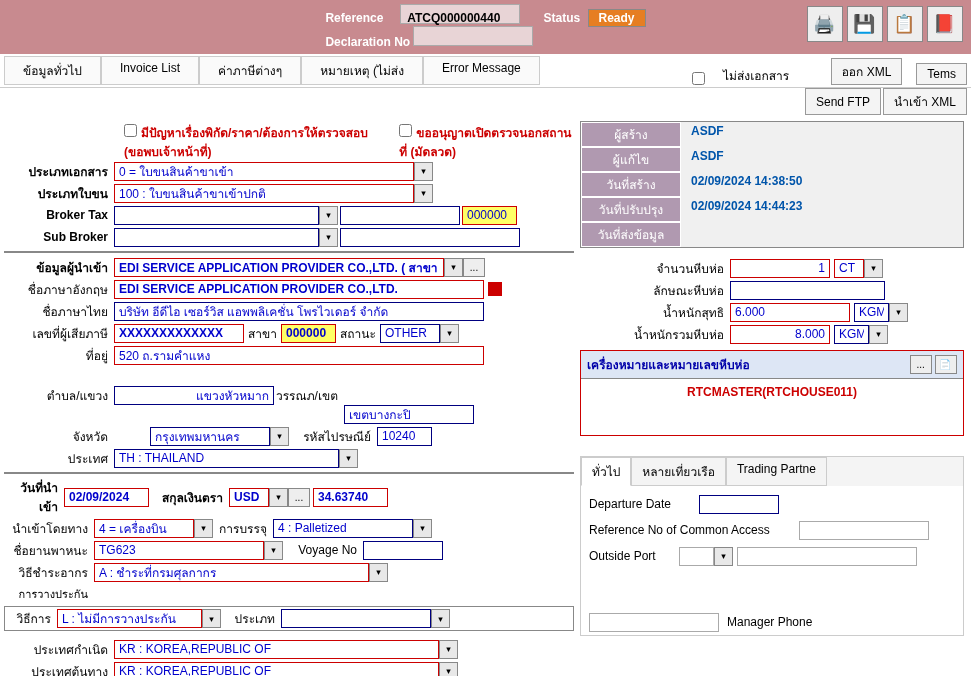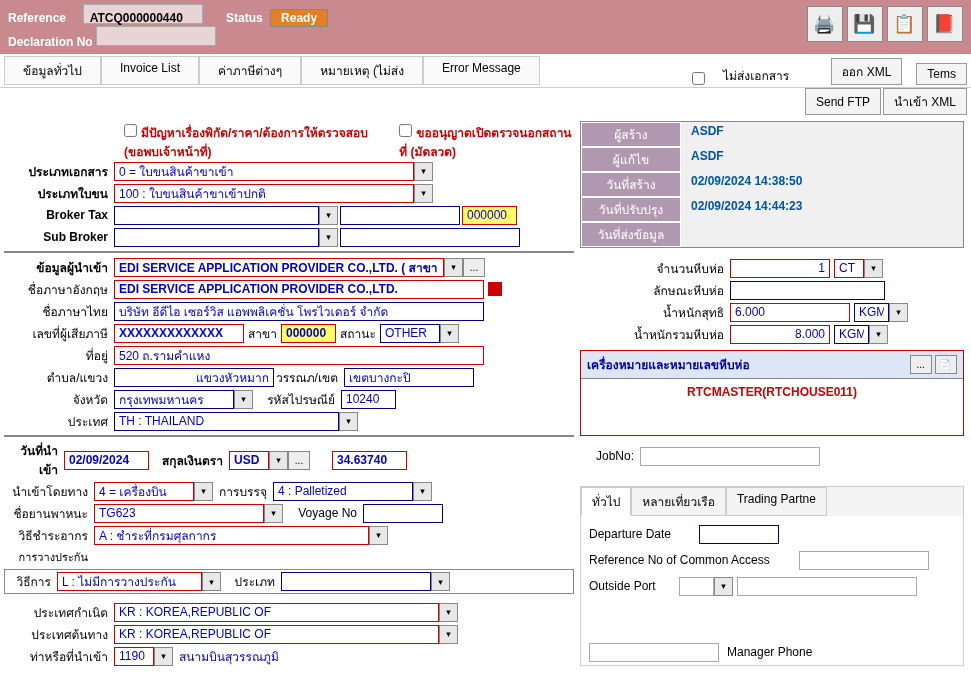--- a/index.html
+++ b/index.html
@@ -1,17 +1,17 @@
 <!DOCTYPE html>
 <html><head>
 <meta charset="utf-8">
 <style>
 * { box-sizing: border-box; margin: 0; padding: 0; font-family: Tahoma, Arial, sans-serif; font-size: 12px; }
 body { background: #fff; width: 971px; height: 676px; overflow: hidden; }
-.header { background: #c88a8f; height: 54px; display: flex; align-items: flex-start; padding: 4px 8px; position: relative; }
+.header { background: #c88a8f; height: 54px; display: flex; align-items: flex-start; padding: 4px 8px; position: relative; justify-content: center; }
 .header-left { color: #fff; font-weight: bold; }
 .header-left div { height: 22px; line-height: 22px; }
 .ref-input { background: #e8d4d6; border: 1px solid #aaa; color: #000; padding: 2px 6px; height: 20px; width: 120px; display: inline-block; font-weight: bold; }
 .dec-input { background: #e8d4d6; border: 1px solid #aaa; height: 20px; width: 120px; display: inline-block; }
 .status-label { color: #fff; font-weight: bold; margin-left: 20px; }
 .status-btn { background: #e67e22; color: #fff; border: 1px solid #888; padding: 1px 10px; font-weight: bold; margin-left: 4px; }
 .header-icons { position: absolute; right: 8px; top: 6px; display: flex; gap: 4px; }
 .header-icons .icon { width: 36px; height: 36px; border: 1px solid #888; background: #eee; display: flex; align-items: center; justify-content: center; font-size: 18px; cursor: pointer; }
 .top-bar { display: flex; justify-content: space-between; padding: 2px 4px; border-bottom: 1px solid #ccc; }
 .top-left { display: flex; }
@@ -155,45 +155,45 @@
         <span class="sel-arrow">▾</span>
     </div>
     <div class="field-row">
       <span class="lbl w110">ที่อยู่</span>
       <input class="inp red" style="width: 370px;" value="520 ถ.รามคำแหง">
     </div>
     <div class="field-row">
       <span class="lbl w110">ตำบล/แขวง</span>
       <input class="inp" style="width: 160px; text-align: right;" value="แขวงหัวหมาก">
       <span class="lbl" style="width:70px">วรรณภ/เขต</span>
-      <input class="inp" style="width: 130px;" value="เขตบางกะปิ">
+      <input class="inp" style="width: 130px; margin-top: 38px;" value="เขตบางกะปิ">
     </div>
     <div class="field-row">
       <span class="lbl w110">จังหวัด</span>
-      <input class="inp" style="width: 120px;" value="กรุงเทพมหานคร">
+      <input class="inp" style="width: 120px; margin-left: 36px;" value="กรุงเทพมหานคร">
         <span class="sel-arrow">▾</span>
       <span class="lbl" style="width:88px">รหัสไปรษณีย์</span>
       <input class="inp" style="width: 55px;" value="10240">
     </div>
     <div class="field-row">
       <span class="lbl w110">ประเทศ</span>
       <input class="inp" style="width: 225px;" value="TH : THAILAND">
         <span class="sel-arrow">▾</span>
     </div>
 
     <div class="divider"></div>
 
     <div class="field-row">
       <span class="lbl" style="width:60px;font-weight:bold">วันที่นำเข้า</span>
       <input class="inp red" style="width: 85px; font-weight: bold;" value="02/09/2024">
       <span class="lbl" style="width:80px;font-weight:bold">สกุลเงินตรา</span>
       <input class="inp red" style="width: 40px; font-weight: bold;" value="USD">
         <span class="sel-arrow">▾</span>
       <button class="btn-dots">...</button>
-      <input class="inp red" style="width: 75px; font-weight: bold; margin-left: 22px;" value="34.63740">
+      <input class="inp red" style="width: 75px; font-weight: bold; margin-left: 3px;" value="34.63740">
     </div>
     <div class="field-row">
       <span class="lbl" style="width:90px">นำเข้าโดยทาง</span>
       <input class="inp red" style="width: 100px;" value="4 = เครื่องบิน">
         <span class="sel-arrow">▾</span>
       <span class="lbl" style="width:60px">การบรรจุ</span>
       <input class="inp" style="width: 140px;" value="4 : Palletized">
         <span class="sel-arrow">▾</span>
     </div>
     <div class="field-row">
@@ -292,24 +292,20 @@
       <div class="package-head">
         <span>เครื่องหมายและหมายเลขหีบห่อ</span>
         <span>
           <button class="btn-dots">...</button>
           <button class="btn-dots">📄</button>
         </span>
       </div>
       <div class="package-body">RTCMASTER(RTCHOUSE011)</div>
     </div>
 
-    <div class="field-row jobno">
-      <span class="lbl" style="width:60px">JobNo:</span>
-      <input class="inp" style="width: 180px; border: 1px solid rgb(170, 170, 170);">
-    </div>
 
     <div class="sub-tabs">
       <div class="sub-tabs-head">
         <div class="tab active">ทั่วไป</div>
         <div class="tab">หลายเที่ยวเรือ</div>
         <div class="tab">Trading Partne</div>
       </div>
       <div class="sub-tabs-body">
         <div class="field-row">
           <span class="sub-lbl" style="width:110px">Departure Date</span>

